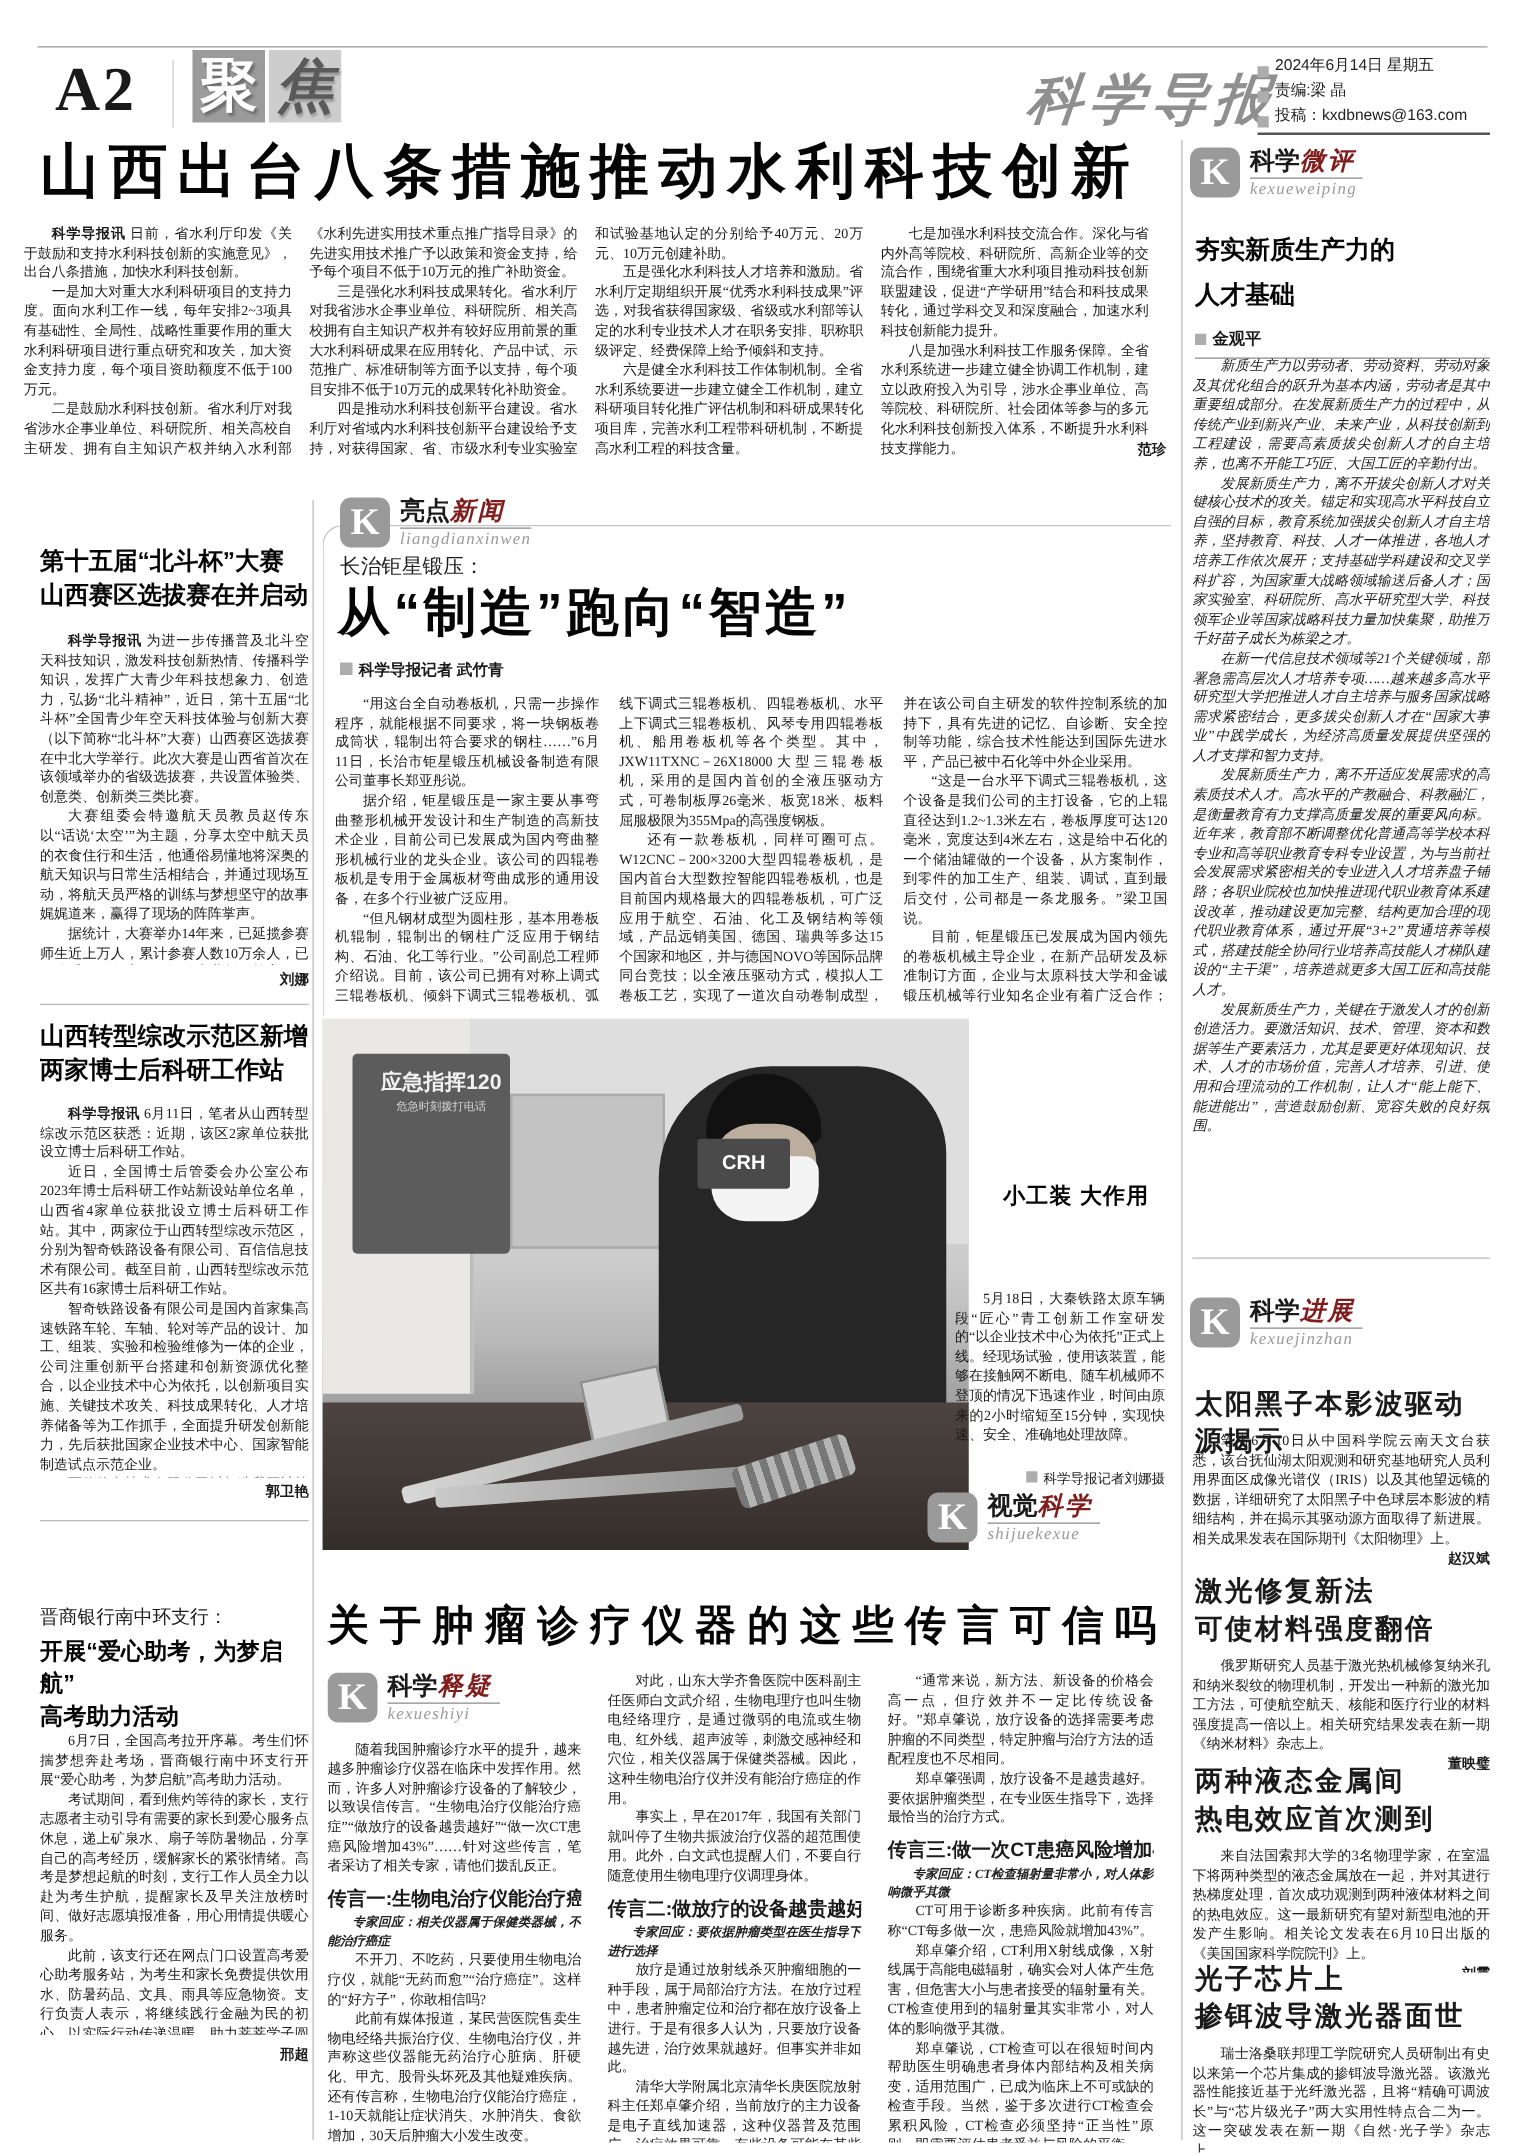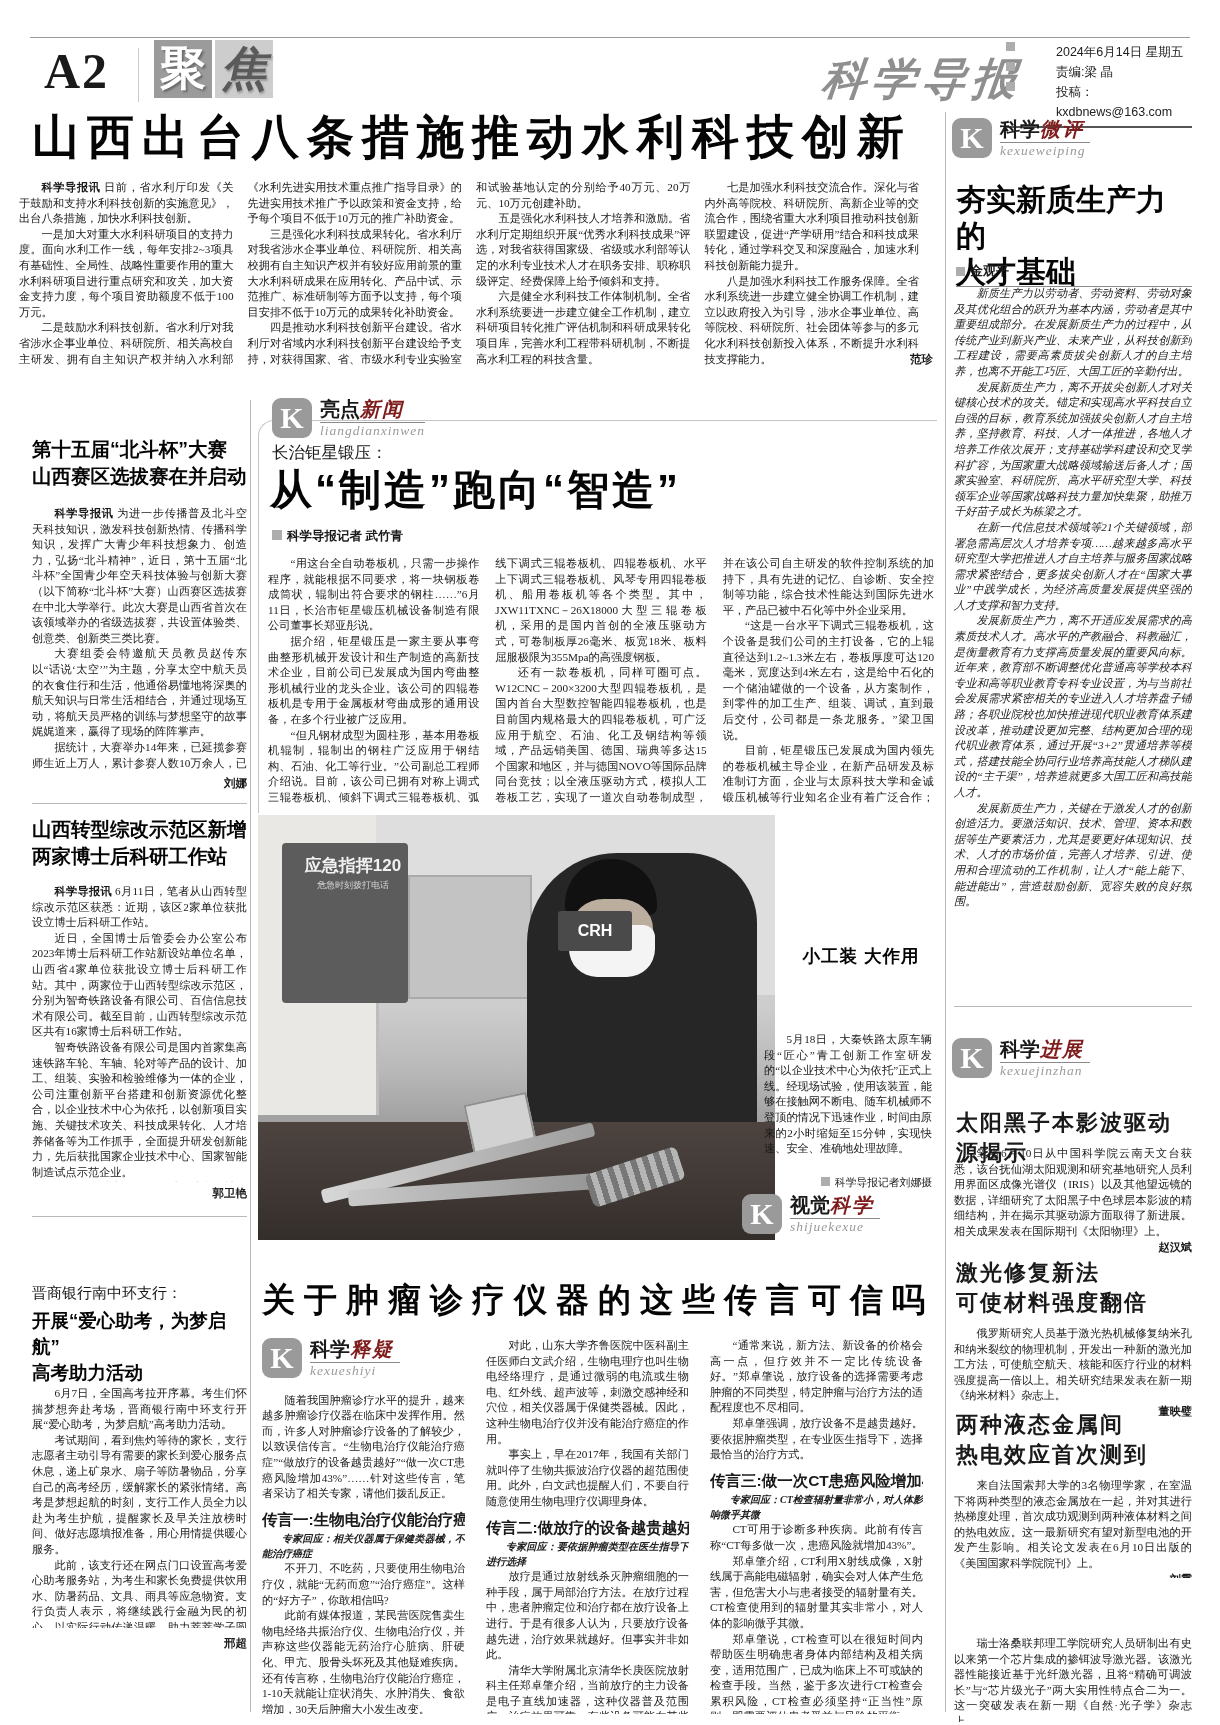--- a/index.html
+++ b/index.html
@@ -12,21 +12,21 @@
   .hdr-div{position:absolute;left:138px;top:48px;width:1px;height:54px;background:#cccccc;}
   .focus-logo{position:absolute;left:154px;top:40px;display:flex;}
   .focus-box{width:58px;height:58px;display:flex;align-items:center;justify-content:center;
              font-size:46px;font-weight:bold;font-family:"Liberation Sans",sans-serif;}
   .focus-box.b1{background:#9b9b9b;color:#ffffff;text-shadow:2px 2px 2px #6d6d6d;}
   .focus-box.b2{background:#cdcdcd;color:#5a5a5a;font-style:italic;margin-left:3px;text-shadow:1px 2px 2px #9a9a9a;}
   .masthead{position:absolute;left:822px;top:50px;font-size:44px;font-weight:bold;font-style:italic;
             color:#8f8f8f;letter-spacing:6px;transform:skewX(-6deg);font-family:"Liberation Serif",serif;}
   .pubinfo{position:absolute;left:1006px;top:42px;width:186px;font-size:12.5px;line-height:20px;
            font-family:"Liberation Sans",sans-serif;color:#222;border-bottom:2px solid #555;padding-bottom:4px;}
-  .pubinfo .row{display:flex;align-items:flex-start;gap:36px;}
+  .pubinfo .row{display:flex;align-items:flex-end;}
   .sq{display:inline-block;width:9px;height:9px;background:#adadad;margin-right:5px;flex:0 0 auto;}
   
   .bodytext{font-size:11.2px;line-height:15.6px;text-align:justify;text-justify:inter-ideograph;overflow:hidden;}
   .bodytext p{margin:0;text-indent:2em;}
   .bodytext p b{font-family:"Liberation Sans",sans-serif;}
   .byline{position:absolute;font-size:11.5px;font-weight:bold;text-align:right;font-family:"Liberation Sans",sans-serif;}
   .hl-sans{font-family:"Liberation Sans",sans-serif;font-weight:bold;color:#050505;}
   
   .klogo{position:absolute;display:flex;align-items:flex-start;}
   .kbox{width:40px;height:40px;background:#9a9a9a;border-radius:9px;color:#ffffff;display:flex;align-items:center;
@@ -73,21 +73,21 @@
   
   .cap-title{position:absolute;left:786px;top:944px;width:150px;text-align:center;font-size:17.5px;letter-spacing:1px;}
   .cap-body{position:absolute;left:764px;top:1032px;width:168px;height:140px;}
   .cap-credit{position:absolute;left:764px;top:1176px;width:168px;font-size:10.8px;font-family:"Liberation Sans",sans-serif;text-align:right;}
   
   .tm-headline{position:absolute;left:262px;top:1278px;font-size:33px;letter-spacing:9px;white-space:nowrap;}
   .tm-col{position:absolute;top:1338px;width:203px;height:376px;}
   .tm-h{font-size:15.5px;font-family:"Liberation Sans",sans-serif;font-weight:bold;margin:10px 0 4px 0;white-space:nowrap;}
   .tm-sub{font-style:italic;font-size:10px;line-height:15px;margin:0 0 8px 0;text-indent:2em;font-weight:bold;color:#222;}
   
-  .rt-headline{position:absolute;left:956px;top:182px;width:236px;font-size:30px;line-height:36px;}
+  .rt-headline{position:absolute;left:956px;top:182px;width:236px;font-size:20px;line-height:36px;}
   .rt-author{position:absolute;left:956px;top:262px;width:236px;font-size:13px;font-weight:bold;
              font-family:"Liberation Sans",sans-serif;border-bottom:1px solid #8a8a8a;padding-bottom:6px;display:flex;align-items:center;}
   .wp-body{position:absolute;left:954px;top:286px;width:238px;height:700px;font-style:italic;}
   .wp-body p{text-indent:2em;margin:0;}
   .brief-h{position:absolute;left:956px;width:236px;font-size:22px;line-height:30px;letter-spacing:2px;font-weight:bold;font-family:"Liberation Sans",sans-serif;}
   .brief-b{position:absolute;left:954px;width:238px;}
   .brief-by{display:block;text-align:right;font-weight:bold;font-family:"Liberation Sans",sans-serif;text-indent:0;}
 </style>
 </head>
 <body>
@@ -312,18 +312,22 @@
 
   <div class="brief-h" style="top:1410px">
     <div>两种液态金属间</div>
     <div>热电效应首次测到</div>
   </div>
   <div class="brief-b bodytext" style="top:1478px;height:100px">
     <p>来自法国索邦大学的3名物理学家，在室温下将两种类型的液态金属放在一起，并对其进行热梯度处理，首次成功观测到两种液体材料之间的热电效应。这一最新研究有望对新型电池的开发产生影响。相关论文发表在6月10日出版的《美国国家科学院院刊》上。</p>
     <span class="brief-by">刘霞</span>
   </div>
 
+  <div class="brief-h" style="top:1568px">
+    <div>光子芯片上</div>
+    <div>掺铒波导激光器面世</div>
+  </div>
   <div class="brief-b bodytext" style="top:1636px;height:86px">
     <p>瑞士洛桑联邦理工学院研究人员研制出有史以来第一个芯片集成的掺铒波导激光器。该激光器性能接近基于光纤激光器，且将“精确可调波长”与“芯片级光子”两大实用性特点合二为一。这一突破发表在新一期《自然·光子学》杂志上。</p>
 
   </div>
 
 </div>
 
 </body></html>

